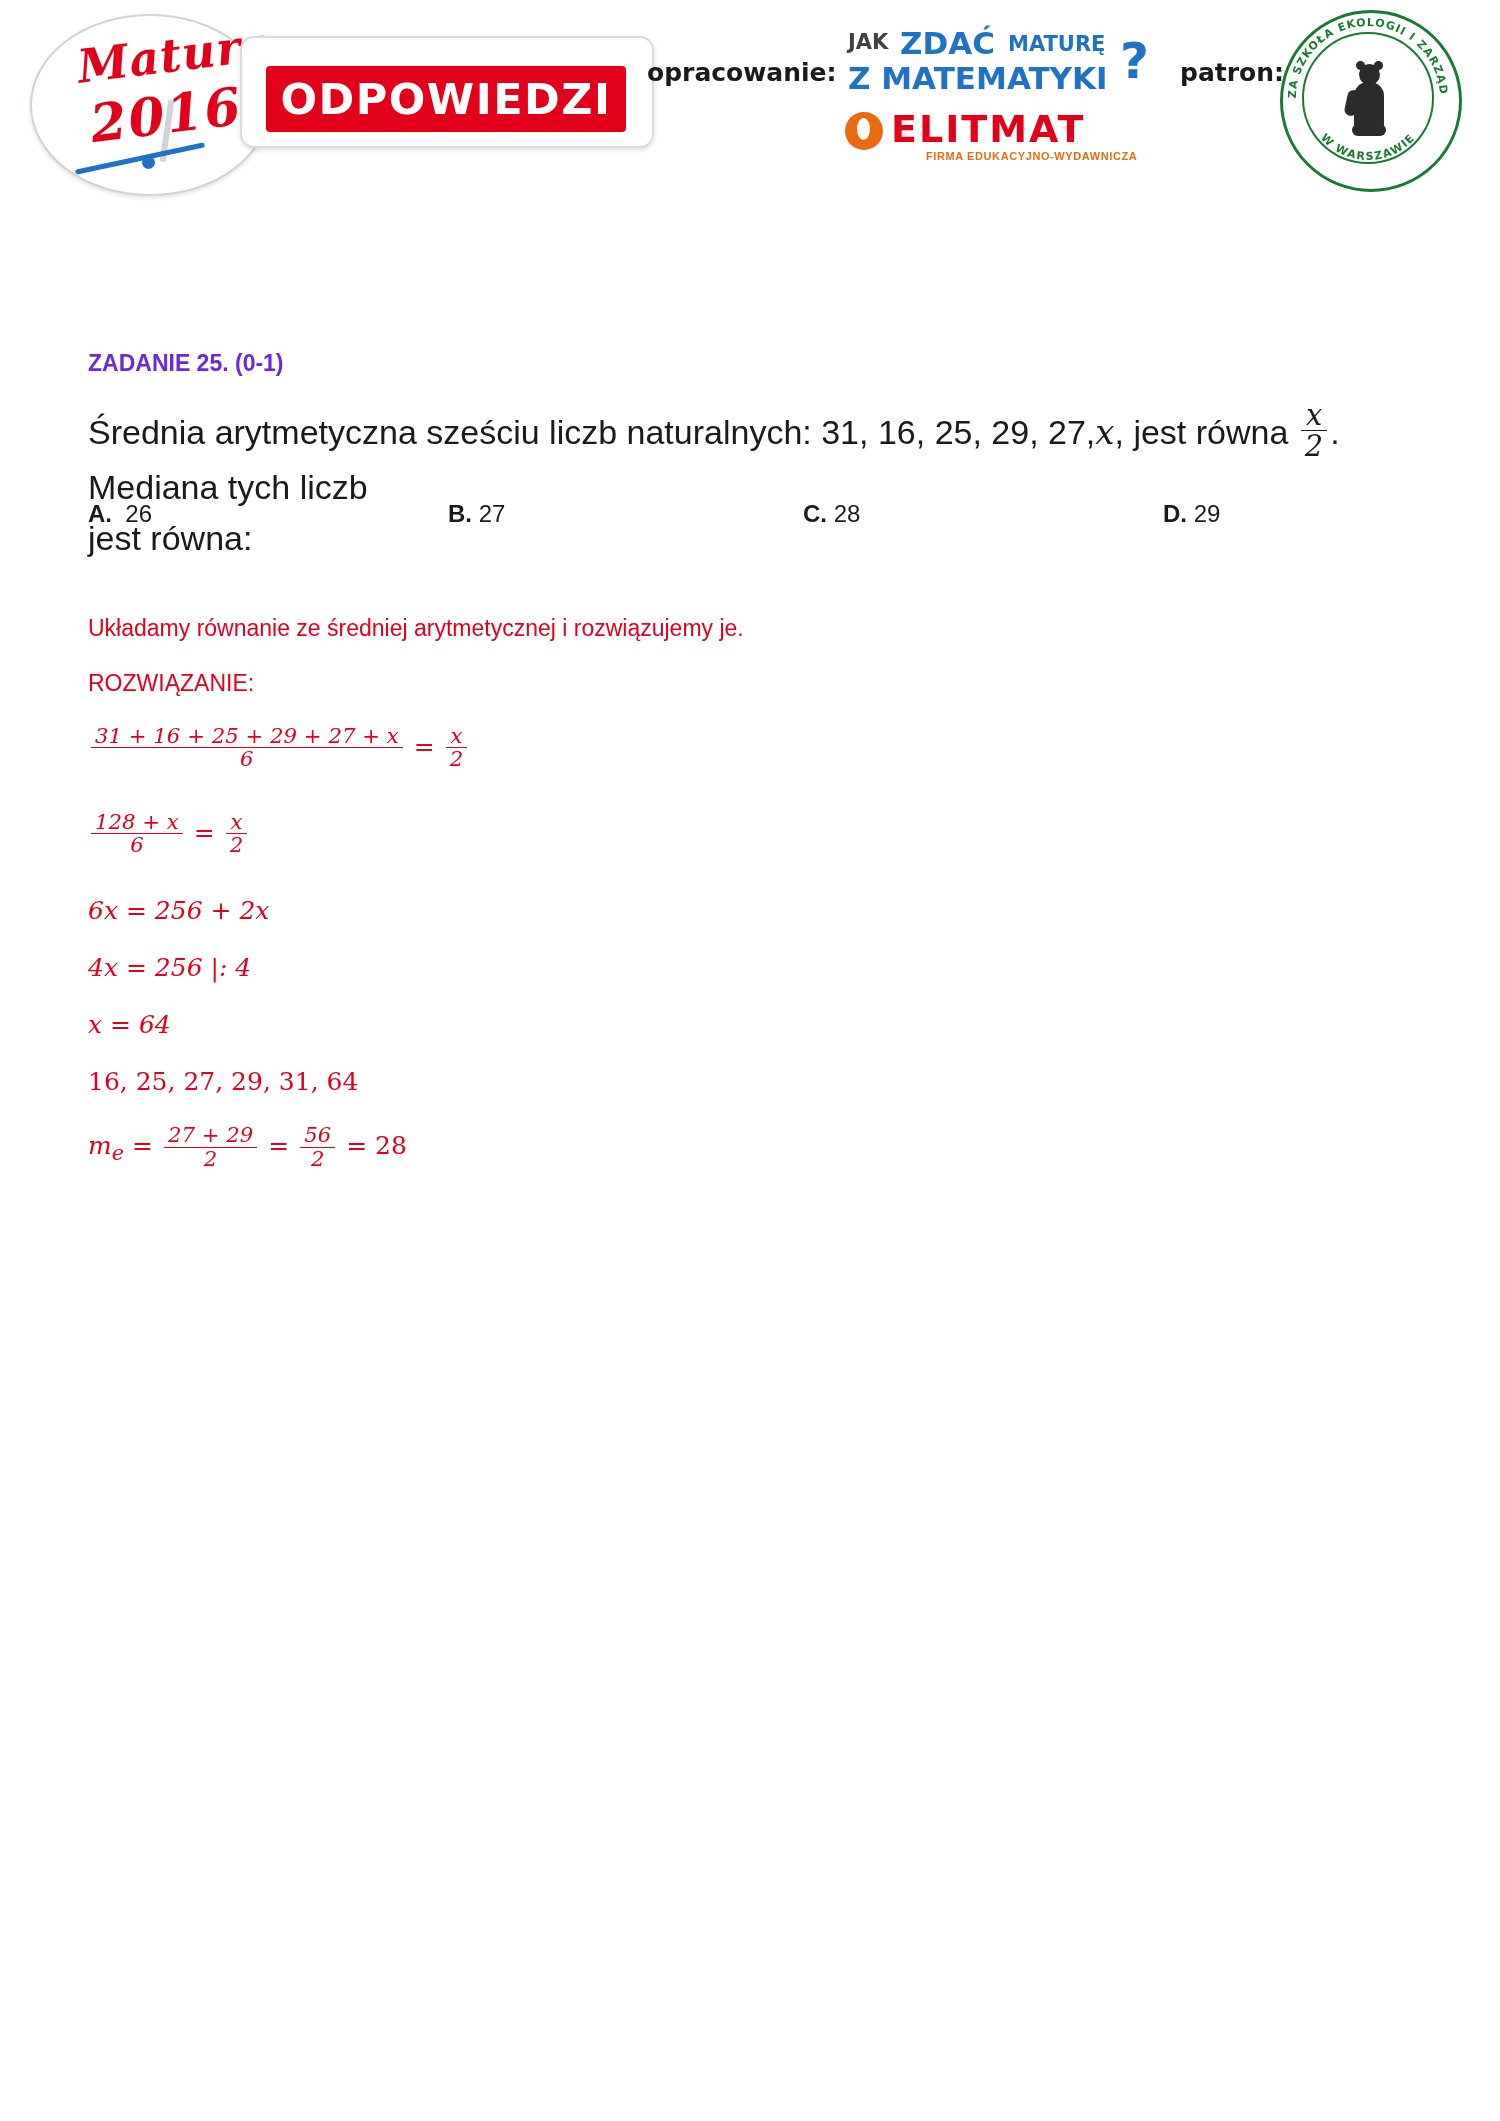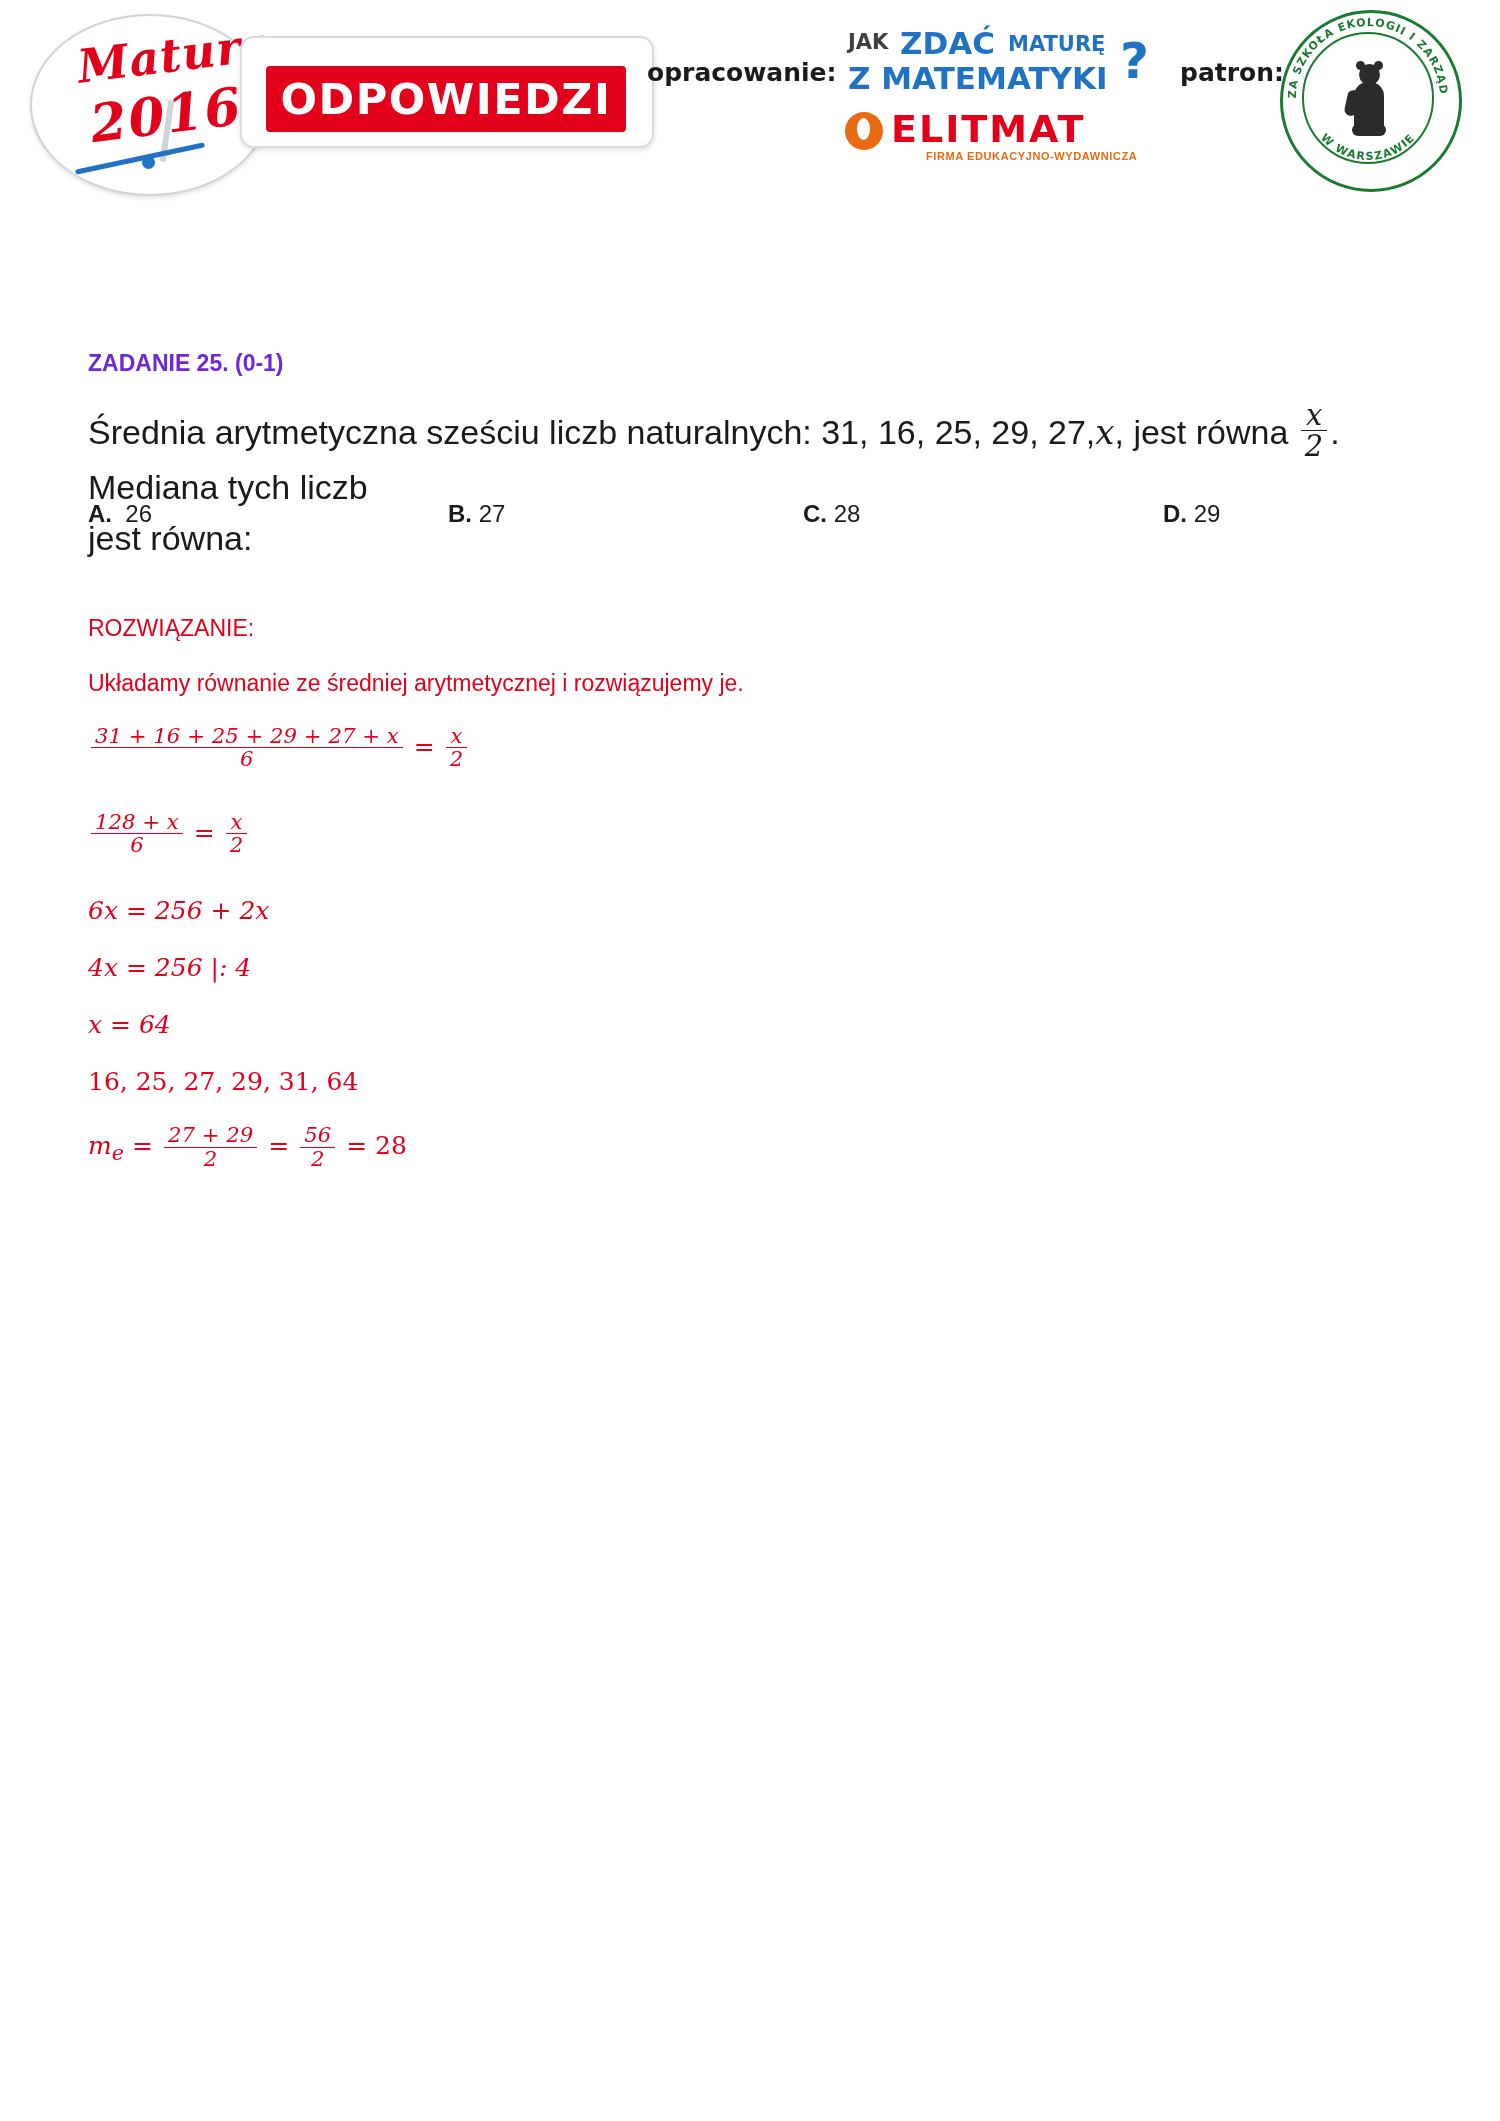--- a/index.html
+++ b/index.html
@@ -507,23 +507,23 @@
       <span>28</span>
     </div>
     <div class="opt opt-d">
       <span class="lab">D.</span>
       <span>29</span>
     </div>
   </div>
 
   <div class="solution">
 
+    <div class="sol-line">Układamy równanie ze średniej arytmetycznej i rozwiązujemy je.</div>
+
     <div class="sol-line">ROZWIĄZANIE:</div>
-
-    <div class="sol-line">Układamy równanie ze średniej arytmetycznej i rozwiązujemy je.</div>
 
     <div class="sol-line sol-eq sol-gap-big">
       <span class="frac">
         <span class="num">31 + 16 + 25 + 29 + 27 + x</span>
         <span class="den">6</span>
       </span>
       <span class="mathn">=</span>
       <span class="frac">
         <span class="num">x</span>
         <span class="den">2</span>

